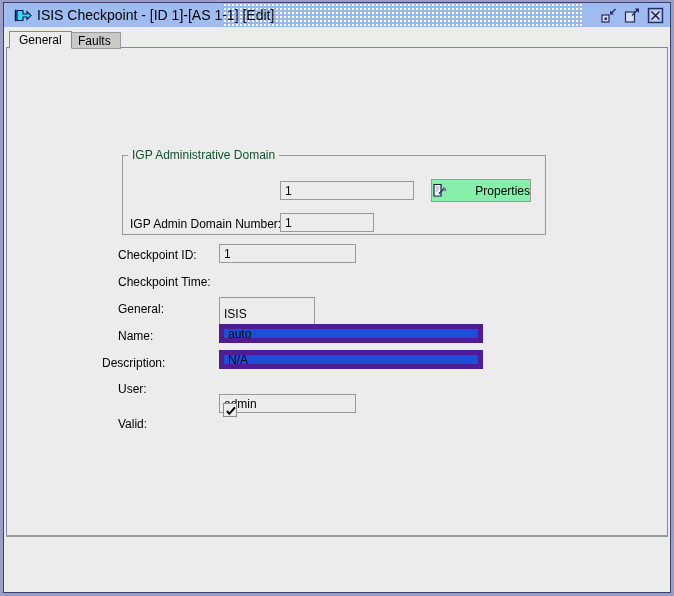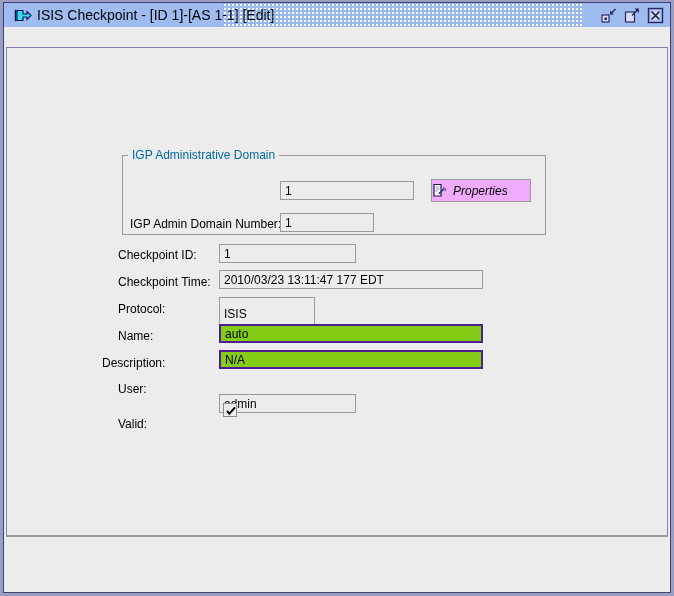--- a/index.html
+++ b/index.html
@@ -187,21 +187,21 @@
     height: 80px;
     box-sizing: border-box;
     border: 1px solid #9a9a9a;
   }
   .groupbox-title {
     position: absolute;
     left: 128px; top: 148px;
     background: #ececed;
     padding: 0 4px;
     font-size: 12px;
-    color: #0369a1;
+    color: #14532d;
     white-space: nowrap;
   }
 
   
   .lbl {
     position: absolute;
     font-size: 12px;
     color: #000000;
     white-space: nowrap;
     line-height: 16px;
@@ -215,52 +215,51 @@
     font-size: 12px;
     color: #000000;
     padding: 0 0 0 4px;
     line-height: 16px;
     display: flex;
     align-items: center;
     overflow: hidden;
     white-space: nowrap;
   }
   .fld.editable {
-    background: #84cc16;
-    border: 2px solid #4c1d95;
+    background: #1d4ed8;
+    border: 5px solid #4c1d95;
   }
 
   
   .cbox {
     position: absolute;
     width: 14px; height: 14px;
     box-sizing: border-box;
     border: 1px solid #8a8a8a;
     background: #ececed;
     cursor: pointer;
   }
   .cbox svg { position: absolute; left: 1px; top: 1px; }
 
   
   .btn {
     position: absolute;
     box-sizing: border-box;
-    background: #f0abfc;
+    background: #86efac;
     border: 1px solid #9a9a9a;
     font-family: "Liberation Sans", sans-serif;
     font-size: 12px;
     color: #000000;
     text-align: center;
     cursor: pointer;
     display: flex;
     align-items: center;
-    justify-content: flex-start;
+    justify-content: space-between;
     gap: 6px;
     padding: 0;
-    font-style: italic;
   }
   .btn-props {
     left: 431px; top: 179px;
     width: 100px; height: 23px;
   }
 </style>
 </head>
 <body>
 
 <div class="window">
@@ -292,20 +291,24 @@
         <path d="M10.5 1.5 L15 1.5 L15 6 Z" fill="#2a2a60"></path>
       </svg>
       <svg class="tbtn" viewBox="0 0 17 17">
         <rect x="1.5" y="1.5" width="14" height="14" fill="none" stroke="#2a2a60" stroke-width="1.4"></rect>
         <rect x="3.5" y="3.5" width="10" height="10" fill="#ccd4ee"></rect>
         <path d="M4.5 4.5 L12.5 12.5 M12.5 4.5 L4.5 12.5" stroke="#1a1a4a" stroke-width="1.5"></path>
       </svg>
     </div>
   </div>
 
+  <div class="tabstrip">
+    <div class="tab sel">General</div>
+    <div class="tab unsel">Faults</div>
+  </div>
 
   <div class="panel"></div>
 
   <div class="groupbox"></div>
   <div class="groupbox-title">IGP Administrative Domain</div>
 
   <div class="fld" style="left:280px; top:181px; width:134px; height:19px;">1</div>
 
   <div class="lbl" style="left:130px; top:216px;">IGP Admin Domain Number:</div>
   <div class="fld" style="left:280px; top:213px; width:94px; height:19px;">1</div>
@@ -318,23 +321,22 @@
       <path d="M12 4.5 L14 6.5 L12.8 7.6 L10.9 5.6 Z" fill="#b8bcd8" stroke="#2a2a60" stroke-width="0.9"></path>
       <path d="M6.6 11.2 L8.3 10.2 L7.4 9.3 Z" fill="#2a2a60"></path>
     </svg>
     <span>Properties</span>
   </div>
 
   <div class="lbl" style="left:118px; top:247px;">Checkpoint ID:</div>
   <div class="fld" style="left:219px; top:244px; width:137px; height:19px;">1</div>
 
   <div class="lbl" style="left:118px; top:274px;">Checkpoint Time:</div>
-  <div class="fld" style="left:219px; top:270px; width:264px; height:19px;">2010/03/23 13:11:47 177 EDT</div>
-
-  <div class="lbl" style="left:118px; top:301px;">Protocol:</div>
+
+  <div class="lbl" style="left:118px; top:301px;">General:</div>
   <div class="fld" style="left:219px; top:297px; width:96px; height:34px;">ISIS</div>
 
   <div class="lbl" style="left:118px; top:328px;">Name:</div>
   <div class="fld editable" style="left:219px; top:324px; width:264px; height:19px;">auto</div>
 
   <div class="lbl" style="left:102px; top:355px;">Description:</div>
   <div class="fld editable" style="left:219px; top:350px; width:264px; height:19px;">N/A</div>
 
   <div class="lbl" style="left:118px; top:381px;">User:</div>
   <div class="fld" style="left:219px; top:386px; width:137px; height:19px;margin-top:8px;">admin</div>

